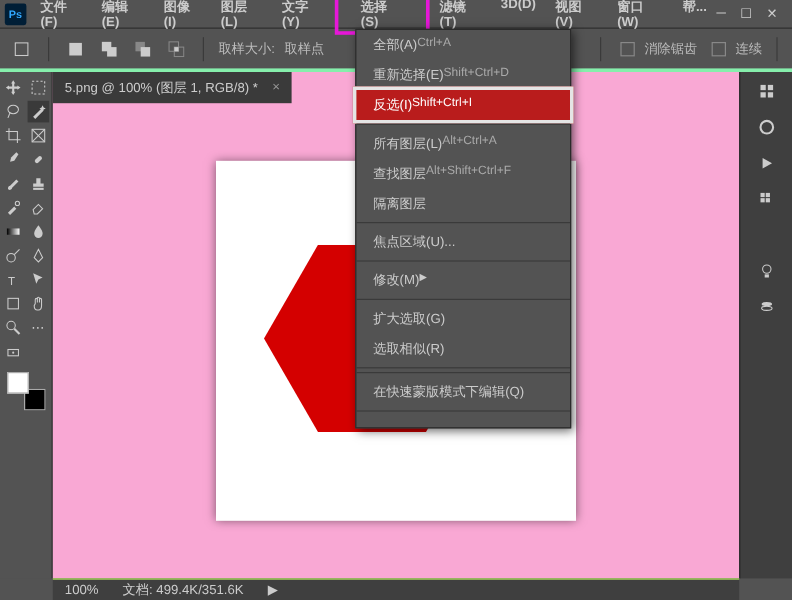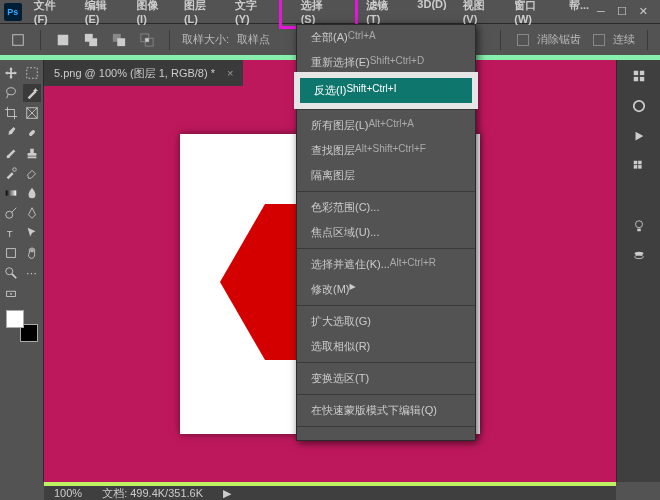--- a/index.html
+++ b/index.html
@@ -2,50 +2,50 @@
 <html><head>
 <meta charset="utf-8">
 <style>
 *{margin:0;padding:0;box-sizing:border-box;font-family:"Microsoft YaHei",Arial,sans-serif;font-size:11px;color:#ccc;user-select:none}
 body{background:#535353;width:660px;height:500px;overflow:hidden;position:relative}
 .menubar{background:#535353;height:24px;display:flex;align-items:center;padding:0 4px;border-bottom:1px solid #2a2a2a}
 .ps-logo{width:18px;height:18px;background:#001e36;color:#31a8ff;font-size:9px;font-weight:bold;display:flex;align-items:center;justify-content:center;margin-right:4px;border-radius:2px}
 .menu-item{padding:4px 8px;cursor:pointer}
 .menu-highlight{border:3px solid #e617d8;padding:1px 19px}
 .winctrl{margin-left:auto;display:flex;gap:12px;padding-right:8px}
-.toolbar{background:#535353;height:36px;display:flex;align-items:center;padding:0 8px;gap:8px;border-bottom:5px solid #86efac}
+.toolbar{background:#535353;height:36px;display:flex;align-items:center;padding:0 8px;gap:8px;border-bottom:3px solid #86efac}
 .tb-icon{width:20px;height:20px;display:flex;align-items:center;justify-content:center}
 .tb-sep{width:1px;height:20px;background:#3a3a3a;margin:0 4px}
 .tb-label{color:#bbb}
 .tb-check{width:12px;height:12px;border:1px solid #888;display:inline-block;margin-left:4px}
 .workspace{display:flex;height:calc(100% - 60px - 18px)}
 .tools-panel{width:44px;background:#535353;border-right:1px solid #2a2a2a;padding:4px 2px;display:grid;grid-template-columns:1fr 1fr;gap:2px;align-content:start}
 .tool{width:18px;height:18px;display:flex;align-items:center;justify-content:center;cursor:pointer}
 .tool-sel{background:#3a3a3a}
 .fgbg{grid-column:1/3;position:relative;width:32px;height:32px;margin:6px auto}
 .fg,.bg{position:absolute;width:18px;height:18px;border:1px solid #aaa}
 .fg{background:#fff;top:0;left:0;z-index:2}
 .bg{background:#000;bottom:0;right:0}
-.canvas-area{flex:1;background:#be185d;display:flex;flex-direction:column}
+.canvas-area{flex:1;background:#f9a8d4;display:flex;flex-direction:column}
 .doc-tab{background:#3a3a3a;height:26px;display:flex;align-items:center;padding:0 10px;gap:6px;width:fit-content}
 .doc-tab .x{color:#999;margin-left:6px}
 .canvas-wrap{flex:1;display:flex;align-items:center;justify-content:center;padding:20px}
 .canvas{width:300px;height:300px;background:#fff;position:relative;box-shadow:0 0 8px rgba(0,0,0,.5)}
 .hexagon{position:absolute;left:40px;top:70px;width:180px;height:156px;background:#d40000;clip-path:polygon(25% 0%,75% 0%,100% 50%,75% 100%,25% 100%,0% 50%)}
 .leaf{position:absolute;left:120px;top:110px;width:80px;height:110px;background:#9acd32;border-radius:0 60% 0 60%}
 .right-panel{width:44px;background:#3f3f3f;border-left:1px solid #2a2a2a;display:flex;flex-direction:column;align-items:center;padding-top:6px;gap:10px}
 .rp-ico{width:20px;height:20px;display:flex;align-items:center;justify-content:center}
 .dropdown{position:absolute;top:24px;left:296px;width:180px;background:#535353;border:1px solid #2a2a2a;box-shadow:2px 2px 8px rgba(0,0,0,.6);z-index:100}
 .dd-item{display:flex;padding:5px 14px;cursor:pointer}
 .dd-sep{height:1px;background:#3a3a3a;margin:3px 0}
 .dd-disabled{color:#777}
-.dd-highlight{background:#0f766e;color:#fff;border:6px solid #e5e5e5;margin:-3px}
+.dd-highlight{background:#b91c1c;color:#fff;border:3px solid #e5e5e5;margin:-3px}
 .dd-highlight span{color:#fff}
 .shortcut{color:#aaa;font-size:10px}
-.statusbar{position:absolute;bottom:0;left:44px;right:44px;height:18px;background:#3f3f3f;border-top:4px solid #bef264;display:flex;align-items:center;padding:0 10px;gap:20px;font-size:10px}
+.statusbar{position:absolute;bottom:0;left:44px;right:44px;height:18px;background:#3f3f3f;border-top:1px solid #bef264;display:flex;align-items:center;padding:0 10px;gap:20px;font-size:10px}
 svg{width:14px;height:14px;fill:#ccc}
 </style>
 </head>
 <body>
 
 <div class="menubar">
   <div class="ps-logo">Ps</div>
   <div id="menu-items" style="display: flex; font-weight: bold;">
       <div class="menu-item">文件(F)</div>
       <div class="menu-item">编辑(E)</div>
@@ -324,44 +324,34 @@
     </div>
     <div class="dd-item">
       <span>查找图层</span>
       <span class="shortcut">Alt+Shift+Ctrl+F</span>
     </div>
     <div class="dd-item">
       <span>隔离图层</span>
     </div>
     <div class="dd-sep"></div>
     <div class="dd-item">
-      <span>色彩范围(C)...</span>
-    </div>
-    <div class="dd-item">
       <span>焦点区域(U)...</span>
     </div>
     <div class="dd-sep"></div>
-    <div class="dd-item">
-      <span>选择并遮住(K)...</span>
-      <span class="shortcut">Alt+Ctrl+R</span>
-    </div>
     <div class="dd-item">
       <span>修改(M)</span>
       <span style="font-size: 8px;">▶</span>
     </div>
     <div class="dd-sep"></div>
     <div class="dd-item">
       <span>扩大选取(G)</span>
     </div>
     <div class="dd-item">
       <span>选取相似(R)</span>
     </div>
     <div class="dd-sep"></div>
-    <div class="dd-item">
-      <span>变换选区(T)</span>
-    </div>
     <div class="dd-sep"></div>
     <div class="dd-item">
       <span>在快速蒙版模式下编辑(Q)</span>
     </div>
     <div class="dd-sep"></div>
     <div class="dd-item"></div>
   </div>
 
 </body></html>

